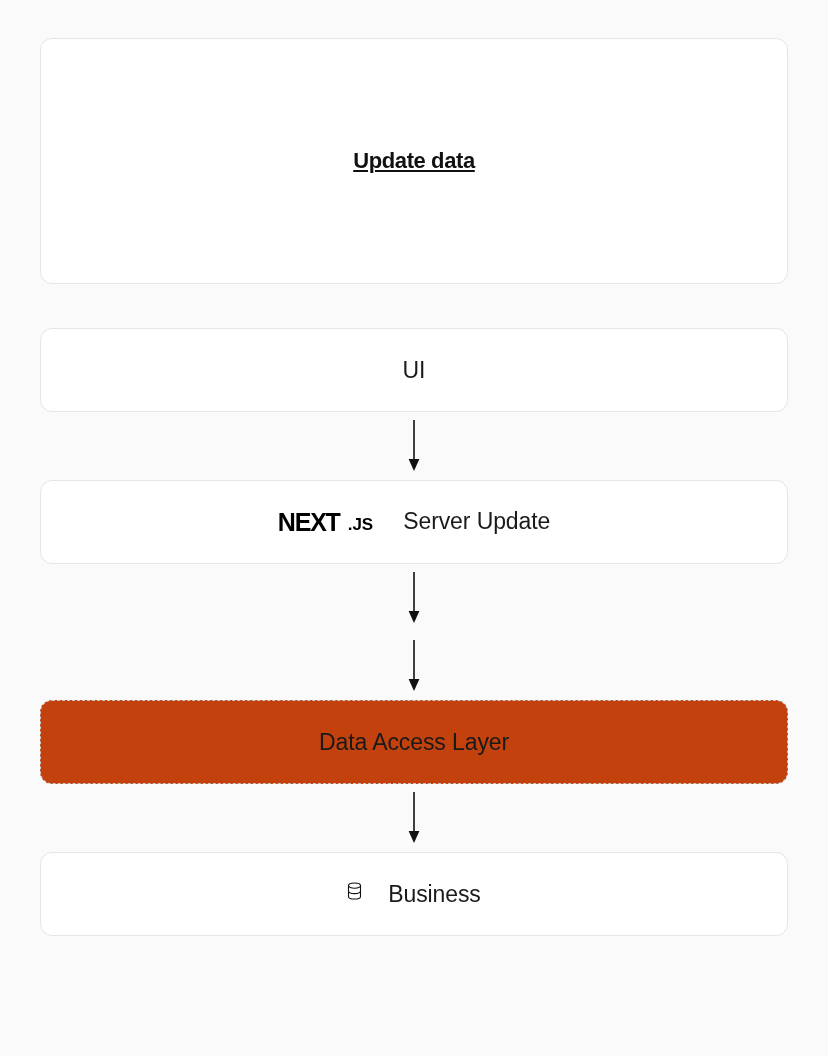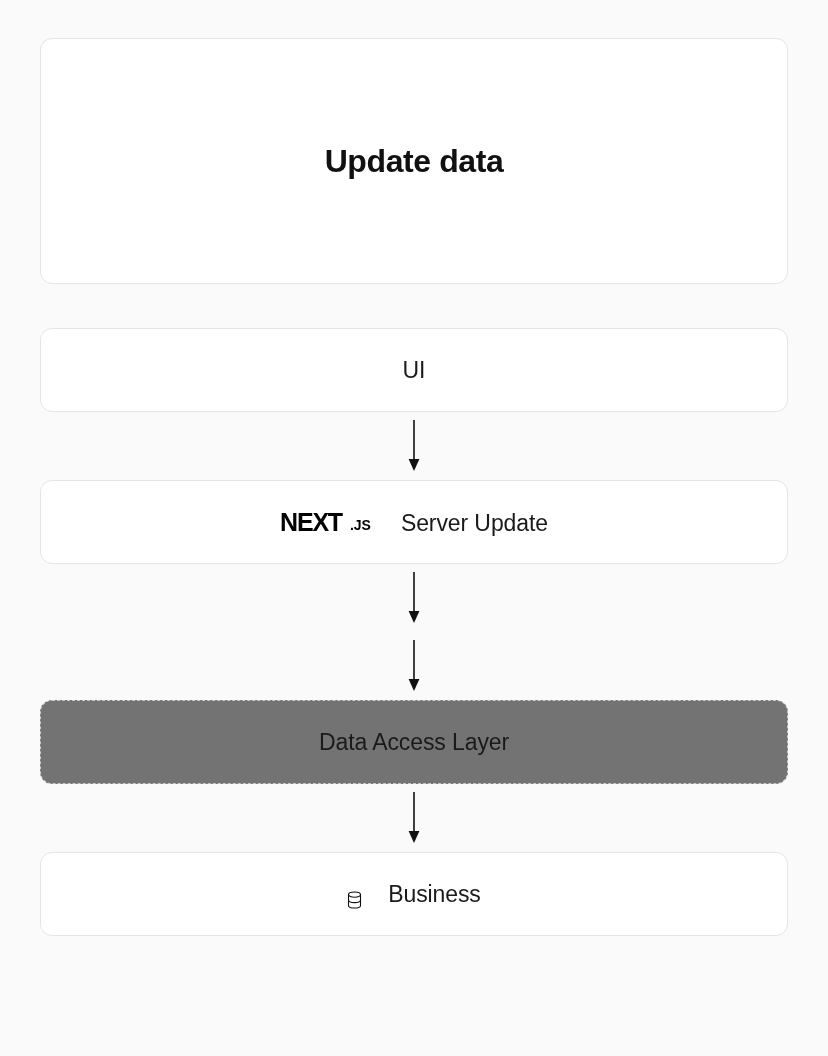--- a/index.html
+++ b/index.html
@@ -29,31 +29,32 @@
     border: 1px solid #e5e5e5;
     border-radius: 12px;
     box-sizing: border-box;
     display: flex;
     align-items: center;
     justify-content: center;
   }
   .card.dashed {
     border-style: dashed;
     border-color: #c9c9c9;
-    background: #737373;
+    background: #c2410c;
   }
   .title-card {
     height: 246px;
     margin-bottom: 44px;
   }
   .title-text {
-    font-size: 32px;
+    font-size: 22px;
     font-weight: bold;
     letter-spacing: -0.4px;
     color: #111111;
+    text-decoration: underline;
   }
   .row-card {
     height: 84px;
   }
   .row-label {
     font-size: 23px;
     font-weight: 400;
     color: #1a1a1a;
     letter-spacing: -0.1px;
   }
@@ -69,37 +70,37 @@
   .nextjs-logo {
     display: inline-flex;
     align-items: baseline;
     margin-right: 14px;
     font-weight: 600;
     letter-spacing: -1.2px;
     font-size: 25px;
     color: #000;
   }
   .nextjs-logo .suffix {
-    font-size: 14px;
+    font-size: 17px;
     letter-spacing: 0;
     font-weight: 700;
     margin-left: 8px;
     position: relative;
     top: -1px;
   }
   .db-icon {
     display: inline-flex;
     align-items: center;
     margin-right: 10px;
     position: relative;
     top: 1px;
   }
   .inline-row {
     display: flex;
-    align-items: flex-end;
+    align-items: flex-start;
     justify-content: center;
     gap: 16px;
   }
 </style>
 </head>
 <body>
 
 <div class="diagram">
 
   <div class="card title-card">

